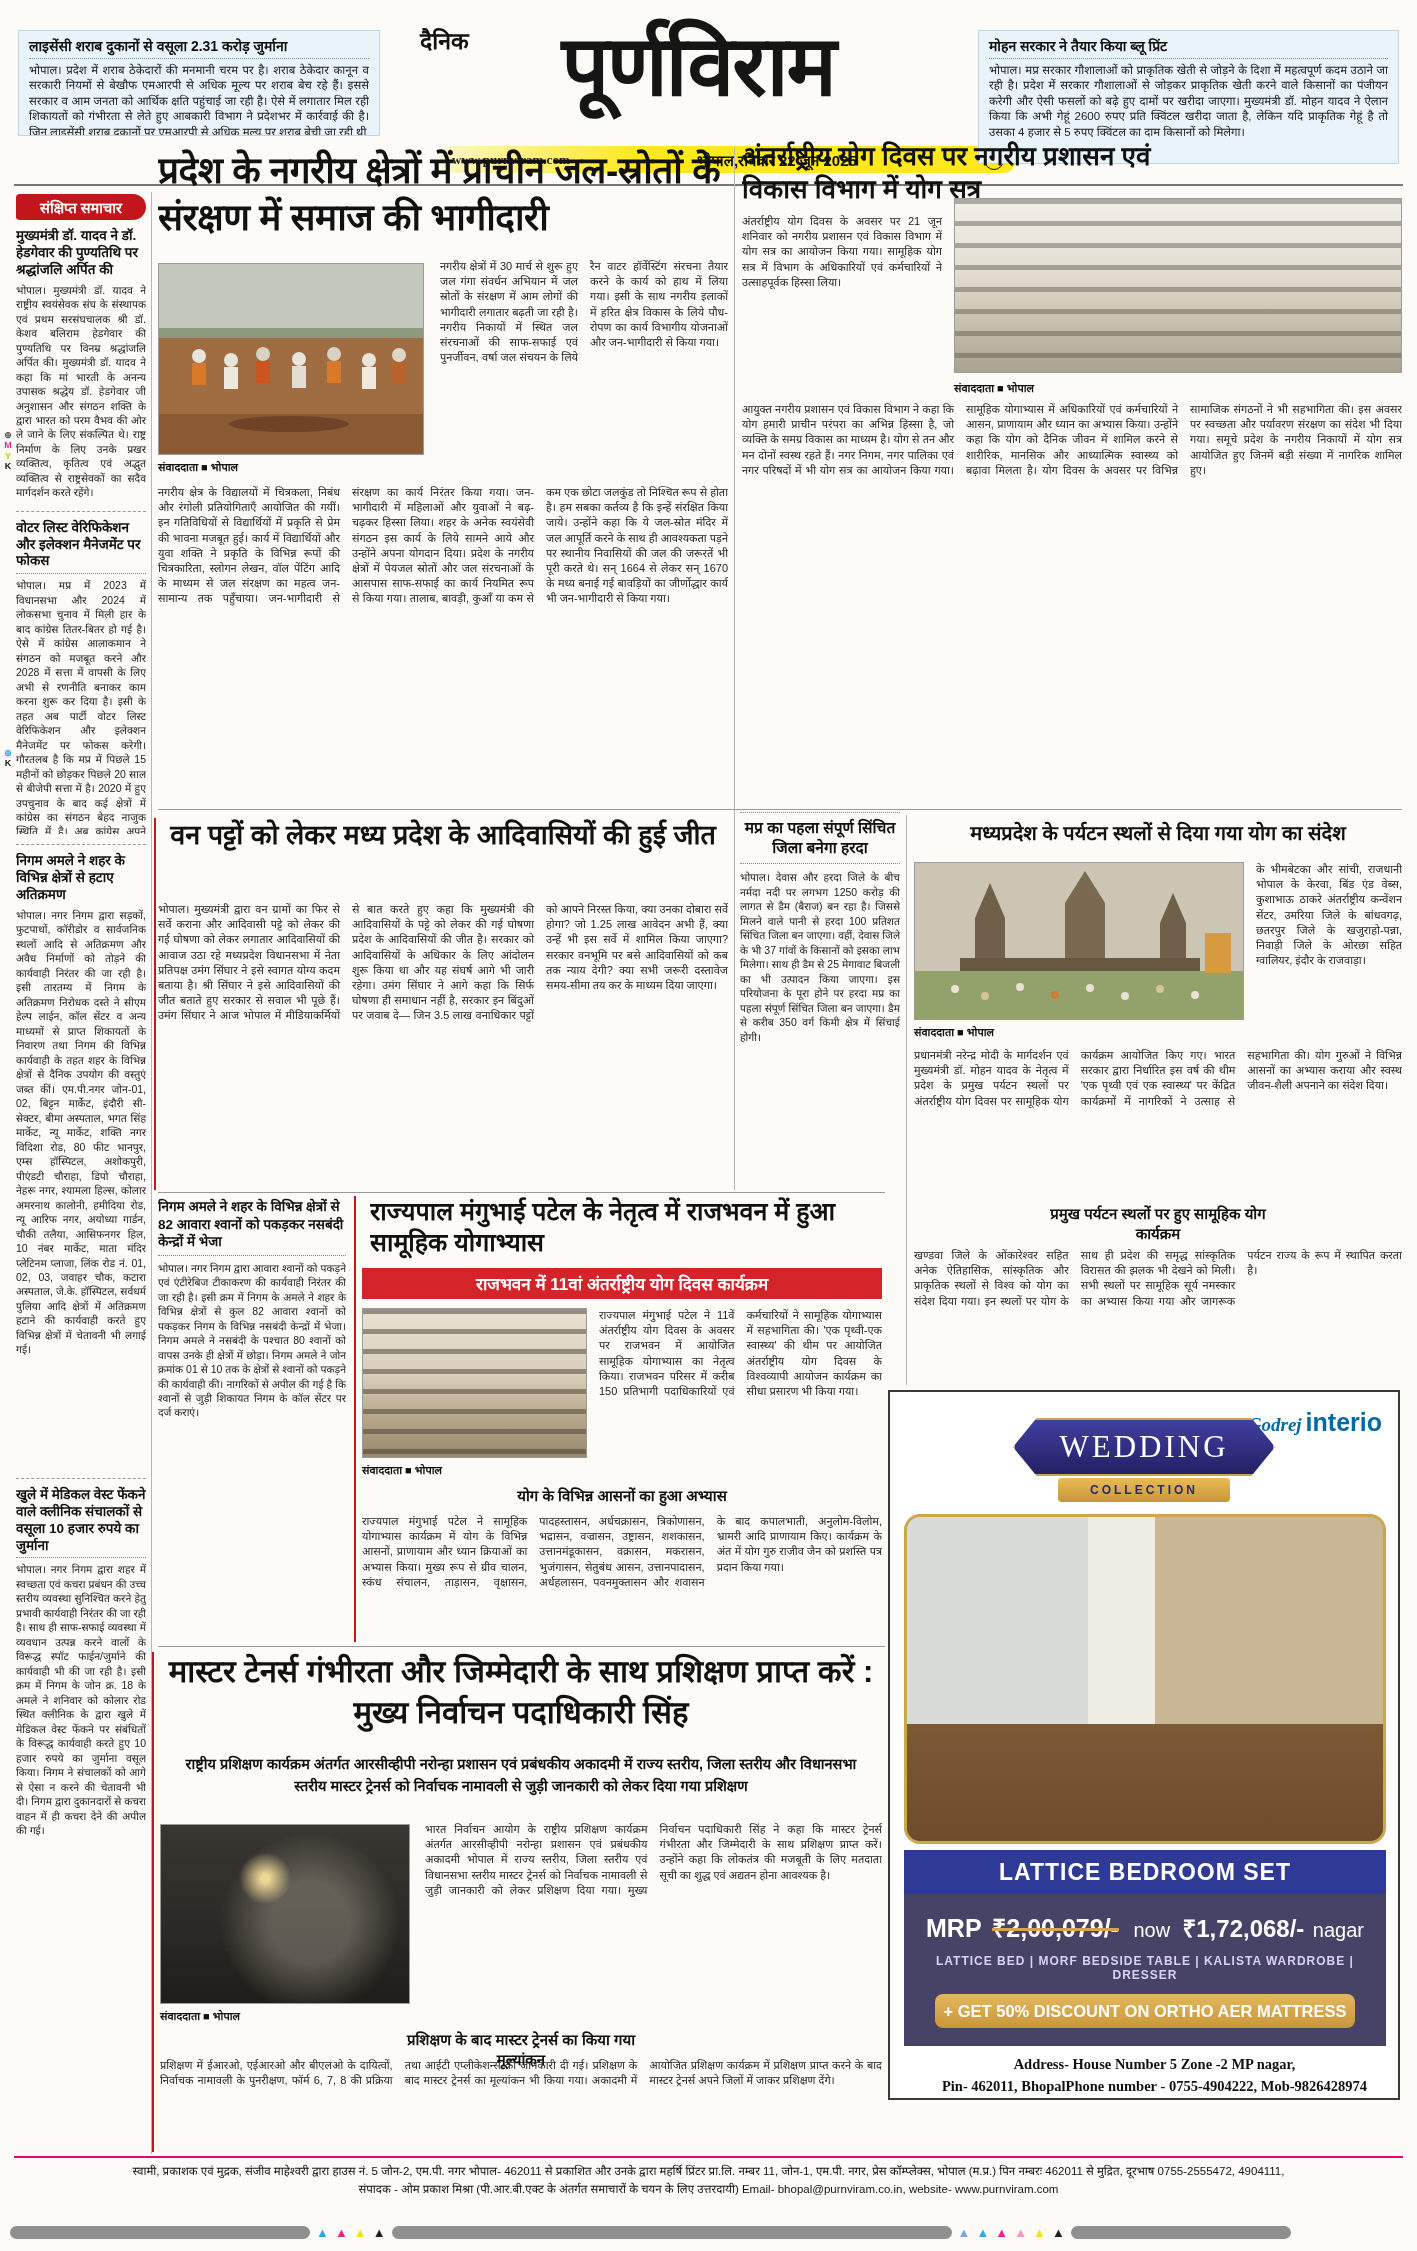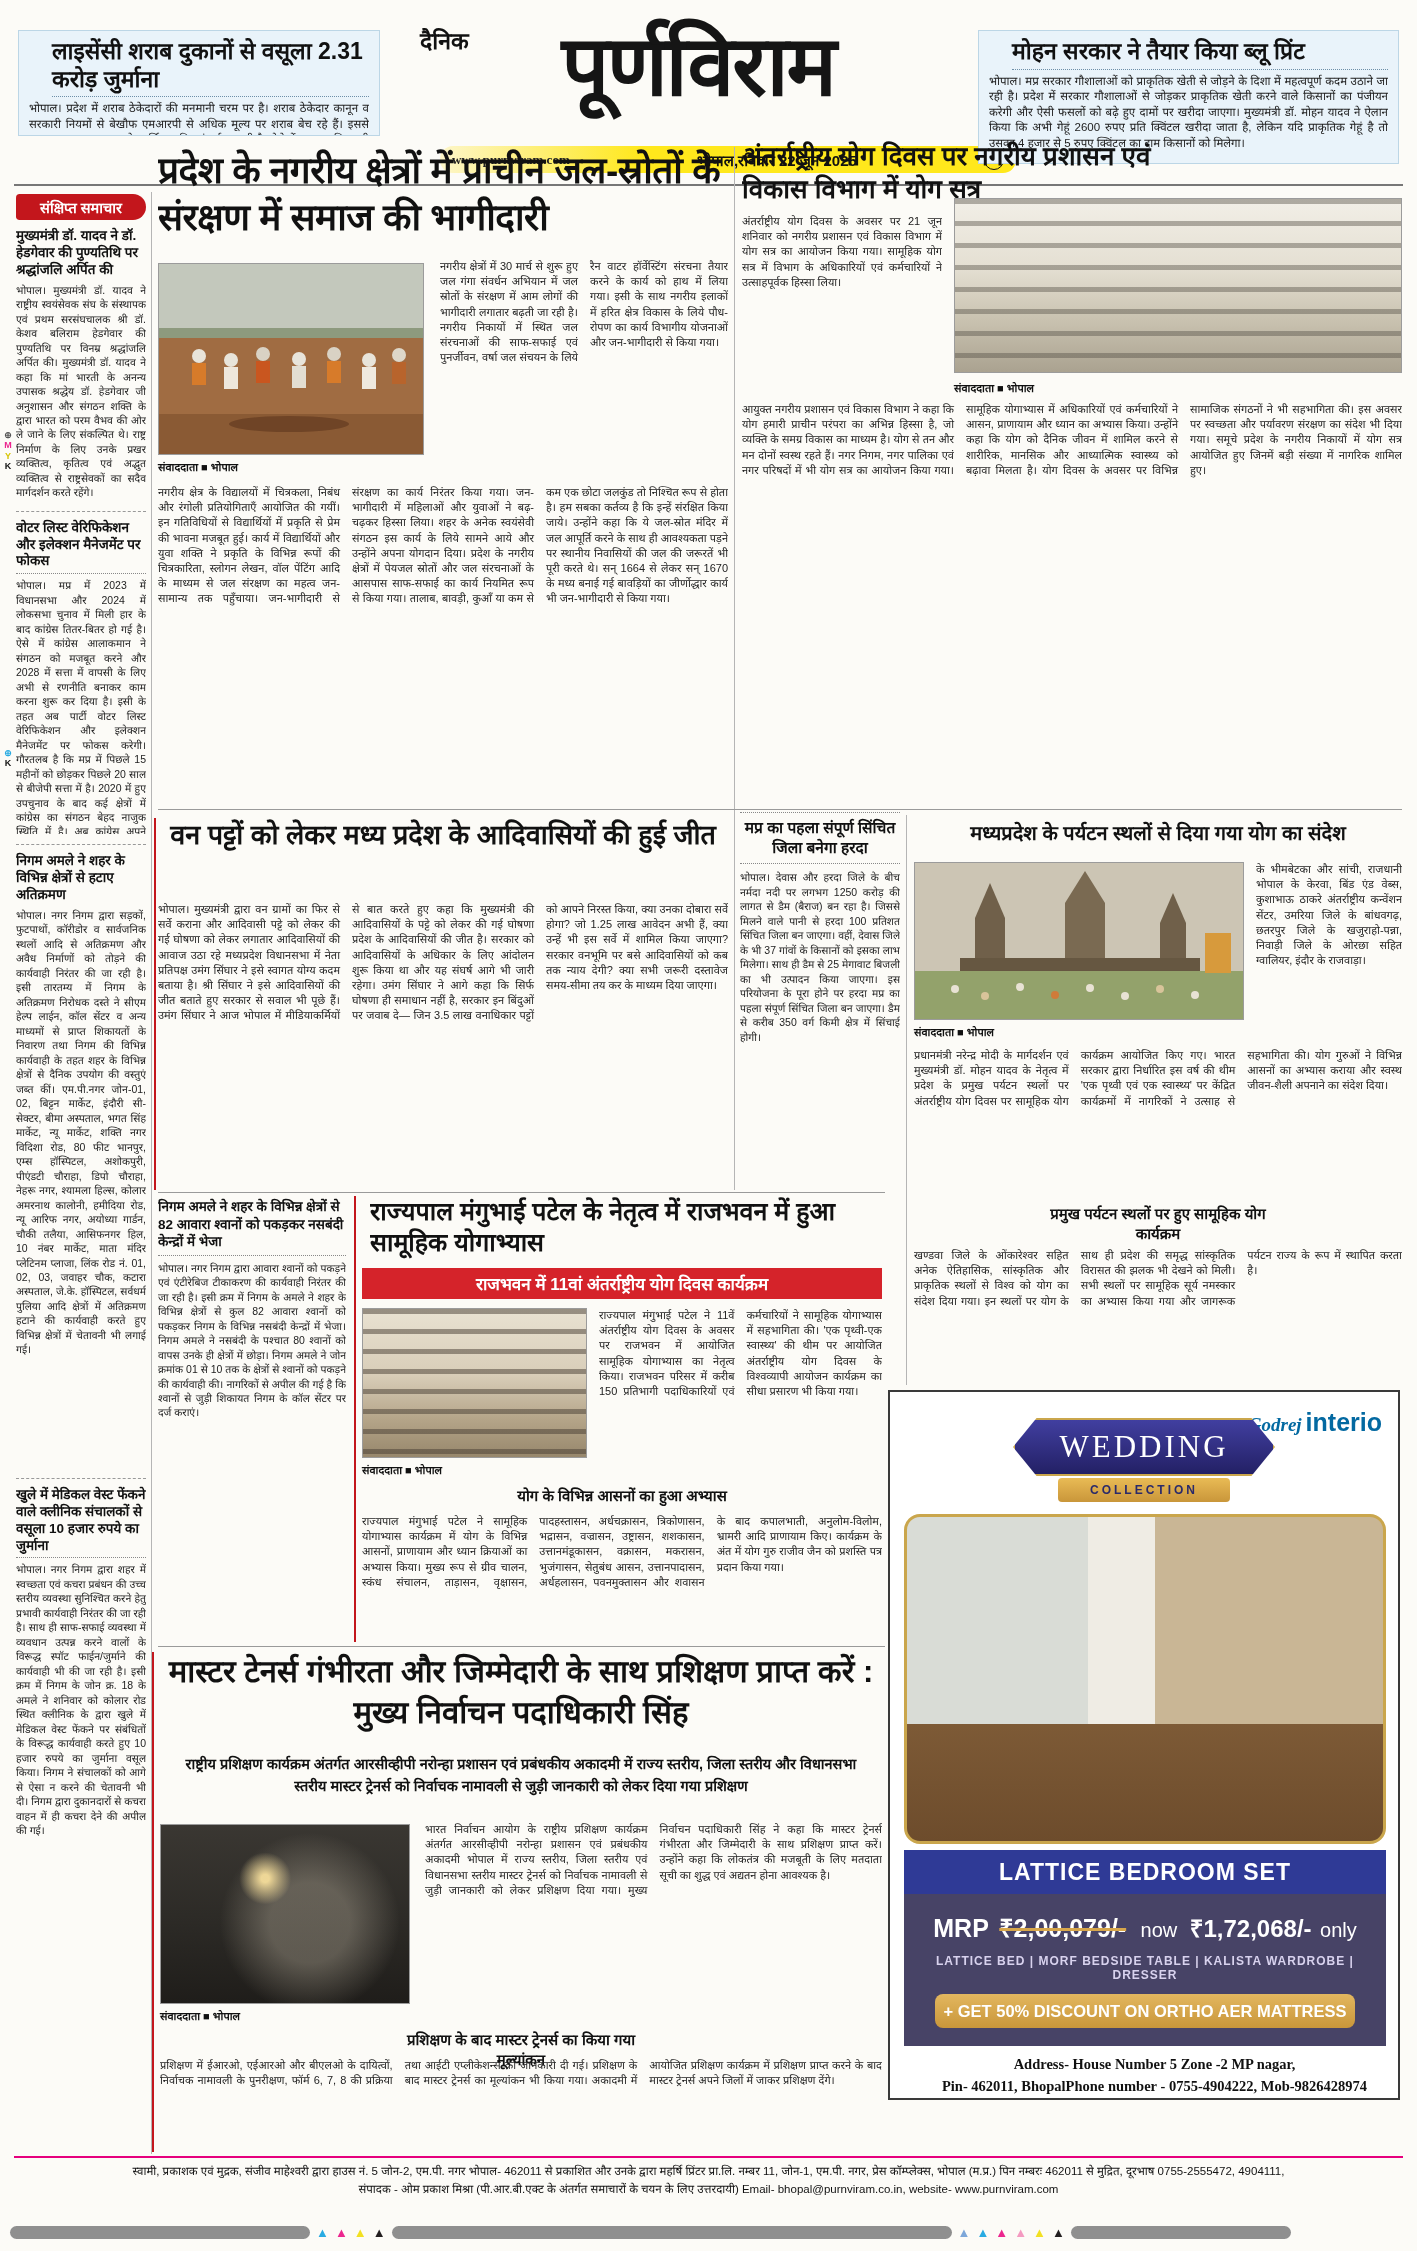--- a/index.html
+++ b/index.html
@@ -14,21 +14,21 @@
   .body.small { font-size:10.5px; }
   .cols2 { column-count:2; column-gap:12px; }
   .cols3 { column-count:3; column-gap:12px; }
   .cap { font-size:11px; font-weight:bold; color:#111; }
   .hline { position:absolute; background:#9a9a9a; height:1px; }
   .vline { position:absolute; background:#b5b5b5; width:1px; }
   .vline-red { position:absolute; background:#c3161c; width:2px; }
 
   
   .note-box { background:#e9f3fa; border:1px solid #bcd6e6; padding:7px 10px 6px; overflow:hidden; }
-  .note-box h3 { font-size:23px; font-weight:bold; color:#111; border-bottom:1px dotted #6d8fa8; padding-bottom:3px; margin-bottom:4px; line-height:1.2;margin-left:23px; }
+  .note-box h3 { font-size:14px; font-weight:bold; color:#111; border-bottom:1px dotted #6d8fa8; padding-bottom:3px; margin-bottom:4px; line-height:1.2; }
   .note-box .body { font-size:11.5px; line-height:1.35; }
 
   
   .masthead { text-align:center; }
   .masthead .daily { position:absolute; left:28px; top:2px; font-size:23px; font-weight:bold; color:#111; }
   .masthead .title { font-size:84px; font-weight:900; letter-spacing:-2px; color:#151515; line-height:1.05; }
   .strip { display:flex; align-items:center; justify-content:space-between; padding:0 12px;
            background:linear-gradient(90deg,#fdf6c9 0%, #ffe81c 35%, #ffe81c 100%); border-radius:13px; height:27px; }
   .strip .web { font-size:13px; font-weight:bold; color:#222; font-family:"Liberation Serif", serif; }
   .strip .date { font-size:15px; font-weight:bold; color:#111; }
@@ -308,21 +308,21 @@
     <div class="badge">WEDDING</div>
     <div class="badge2">COLLECTION</div>
     <div class="abs photo ph-bedroom" style="left:14px; top:122px; width:482px; height:330px;"></div>
     <div class="blueband">LATTICE BEDROOM SET</div>
     <div class="purple">
       <div class="priceline">
         <span class="lbl">MRP</span>
         <span class="old">₹2,00,079/-</span>
         <span class="now">now</span>
         <span class="new">₹1,72,068/-</span>
-        <span class="only">only</span>
+        <span class="only">nagar</span>
       </div>
       <div class="items">LATTICE BED | MORF BEDSIDE TABLE | KALISTA WARDROBE | DRESSER</div>
       <div class="offer">+ GET 50% DISCOUNT ON ORTHO AER MATTRESS</div>
     </div>
     <div class="addr">
       <div>Address- House Number 5 Zone -2 MP nagar,</div>
       <div>Pin- 462011, BhopalPhone number - 0755-4904222, Mob-9826428974</div>
     </div>
   </section>
 

